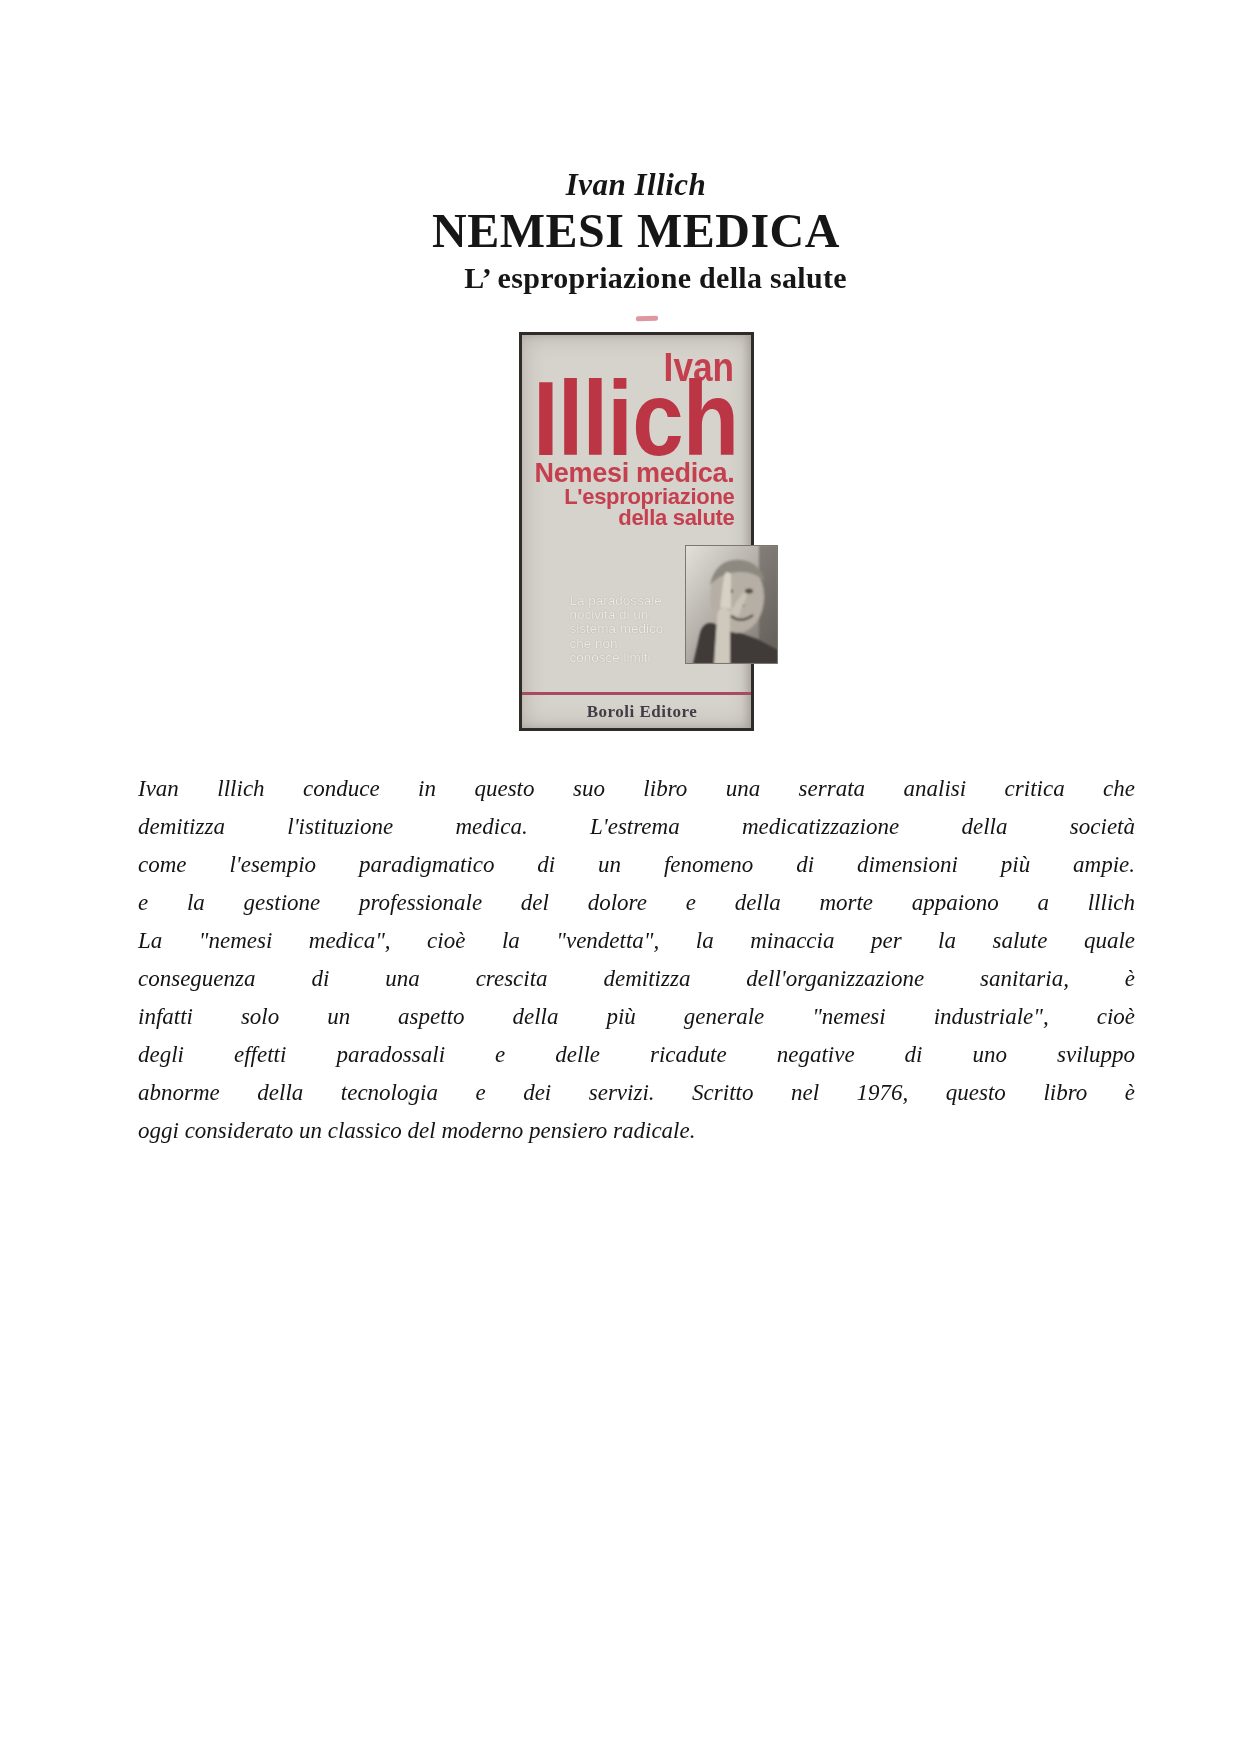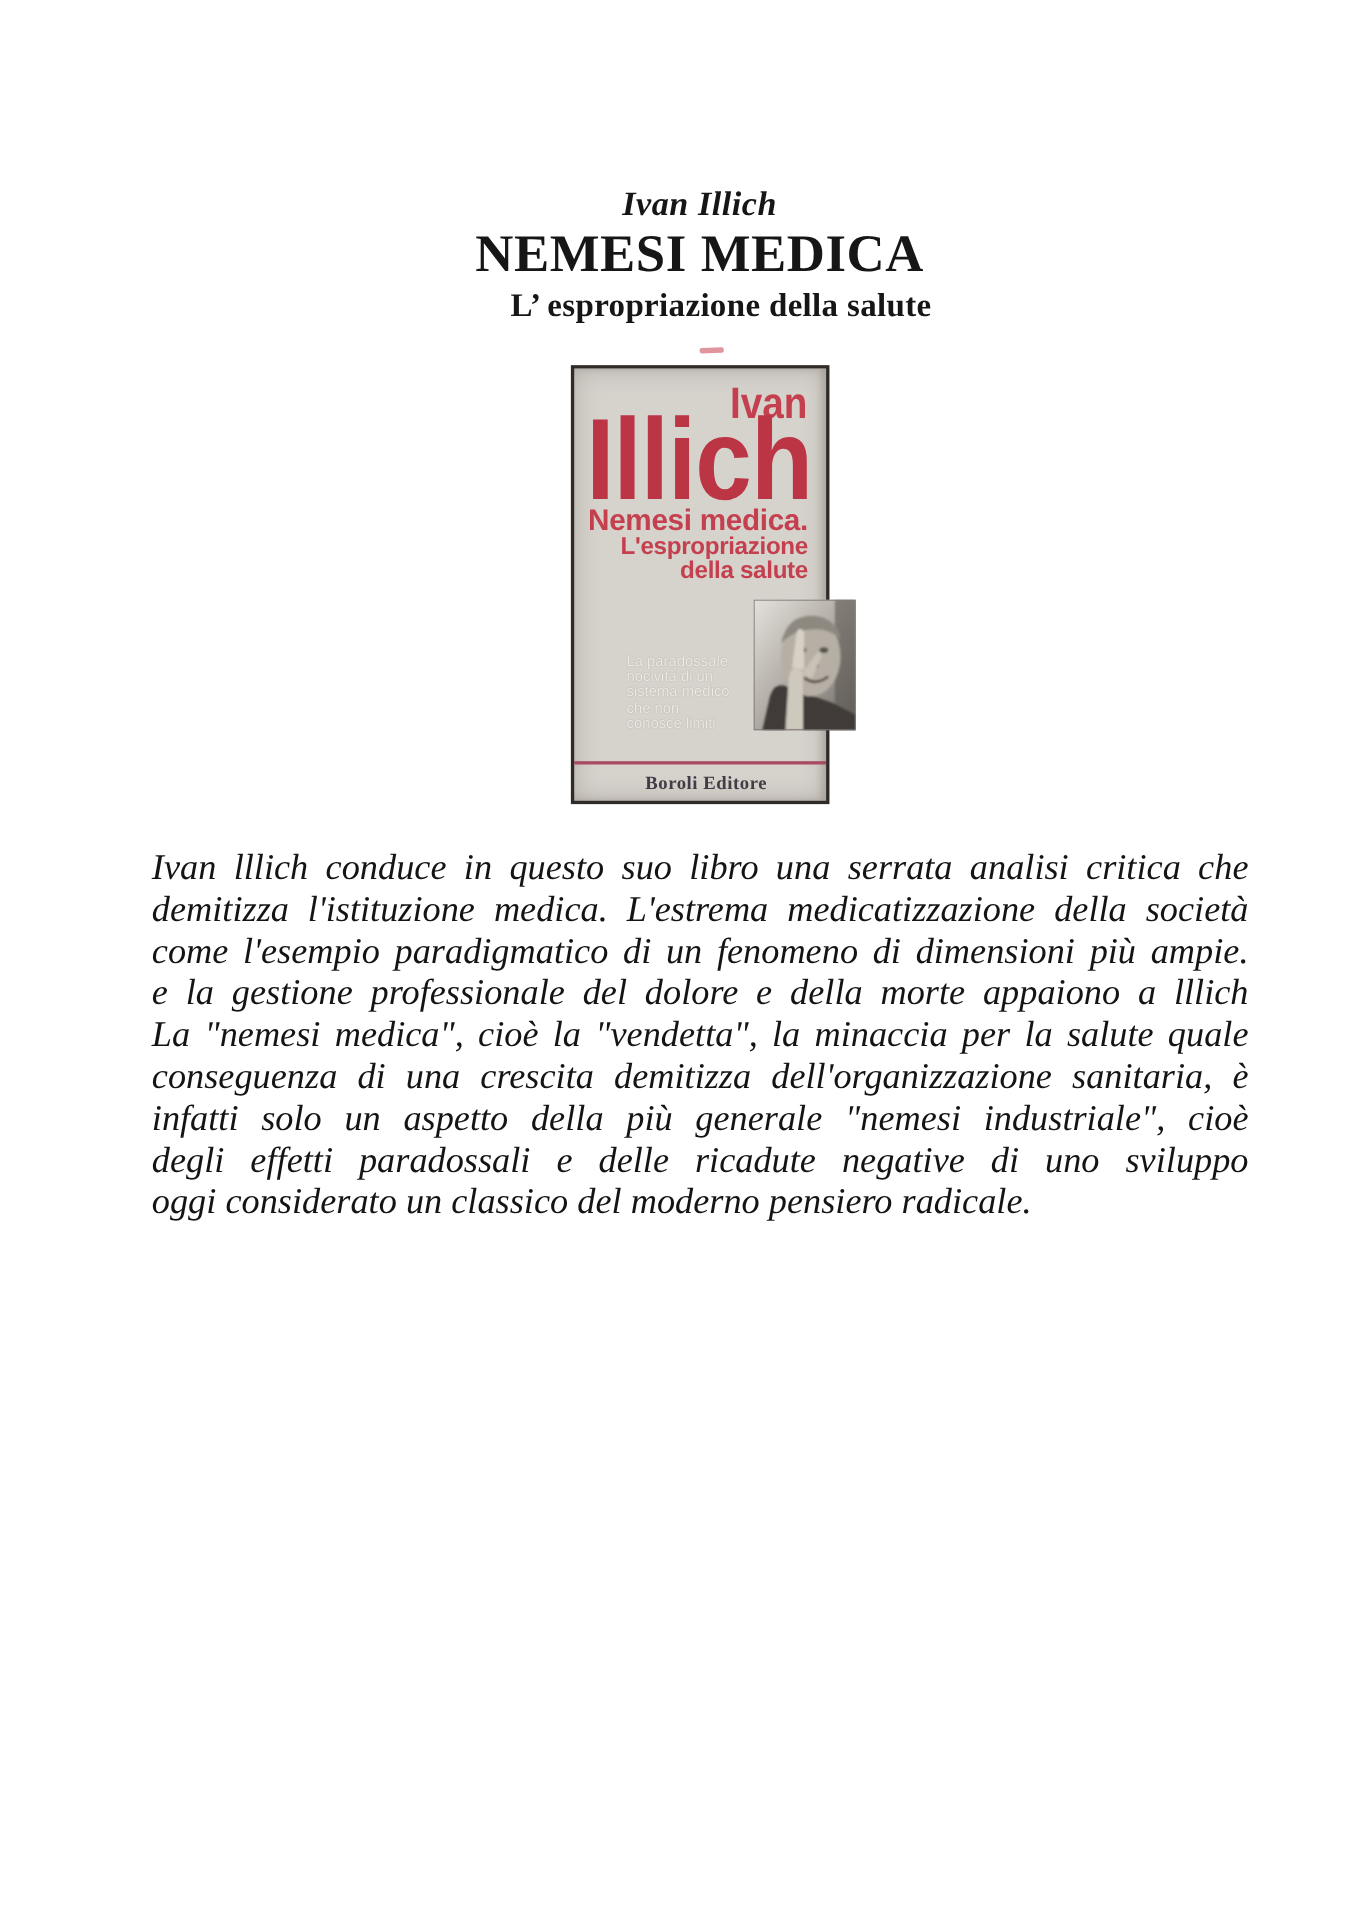--- a/index.html
+++ b/index.html
@@ -95,21 +95,21 @@
     width:22px; height:5px; border-radius:2px;
     background:var(--red,#c5404f); opacity:0.55;
     transform:rotate(-2deg);
   }
 
   
   .body-text {
     margin:39px 0 0 122px;
     width:997px;
     font-style:italic;
-    font-size:33px; line-height:38px;
+    font-size:23px; line-height:38px;
     color:#141414;
   }
   .para-line { text-align:justify; text-align-last:justify; }
   .para-line:last-child { text-align-last:left; }
 </style>
 </head>
 <body>
 
 <div class="page">
 
@@ -178,16 +178,17 @@
   <section class="body-text">
 
   <div class="para-line">Ivan lllich conduce in questo suo libro una serrata analisi critica che</div>
       <div class="para-line">demitizza l'istituzione medica. L'estrema medicatizzazione della società</div>
       <div class="para-line">come l'esempio paradigmatico di un fenomeno di dimensioni più ampie.</div>
       <div class="para-line">e la gestione professionale del dolore e della morte appaiono a lllich</div>
       <div class="para-line">La "nemesi medica", cioè la "vendetta", la minaccia per la salute quale</div>
       <div class="para-line">conseguenza di una crescita demitizza dell'organizzazione sanitaria, è</div>
       <div class="para-line">infatti solo un aspetto della più generale "nemesi industriale", cioè</div>
       <div class="para-line">degli effetti paradossali e delle ricadute negative di uno sviluppo</div>
+      <div class="para-line">abnorme della tecnologia e dei servizi. Scritto nel 1976, questo libro è</div>
       <div class="para-line">oggi considerato un classico del moderno pensiero radicale.</div>
     </section>
 
 </div>
 
 </body></html>

